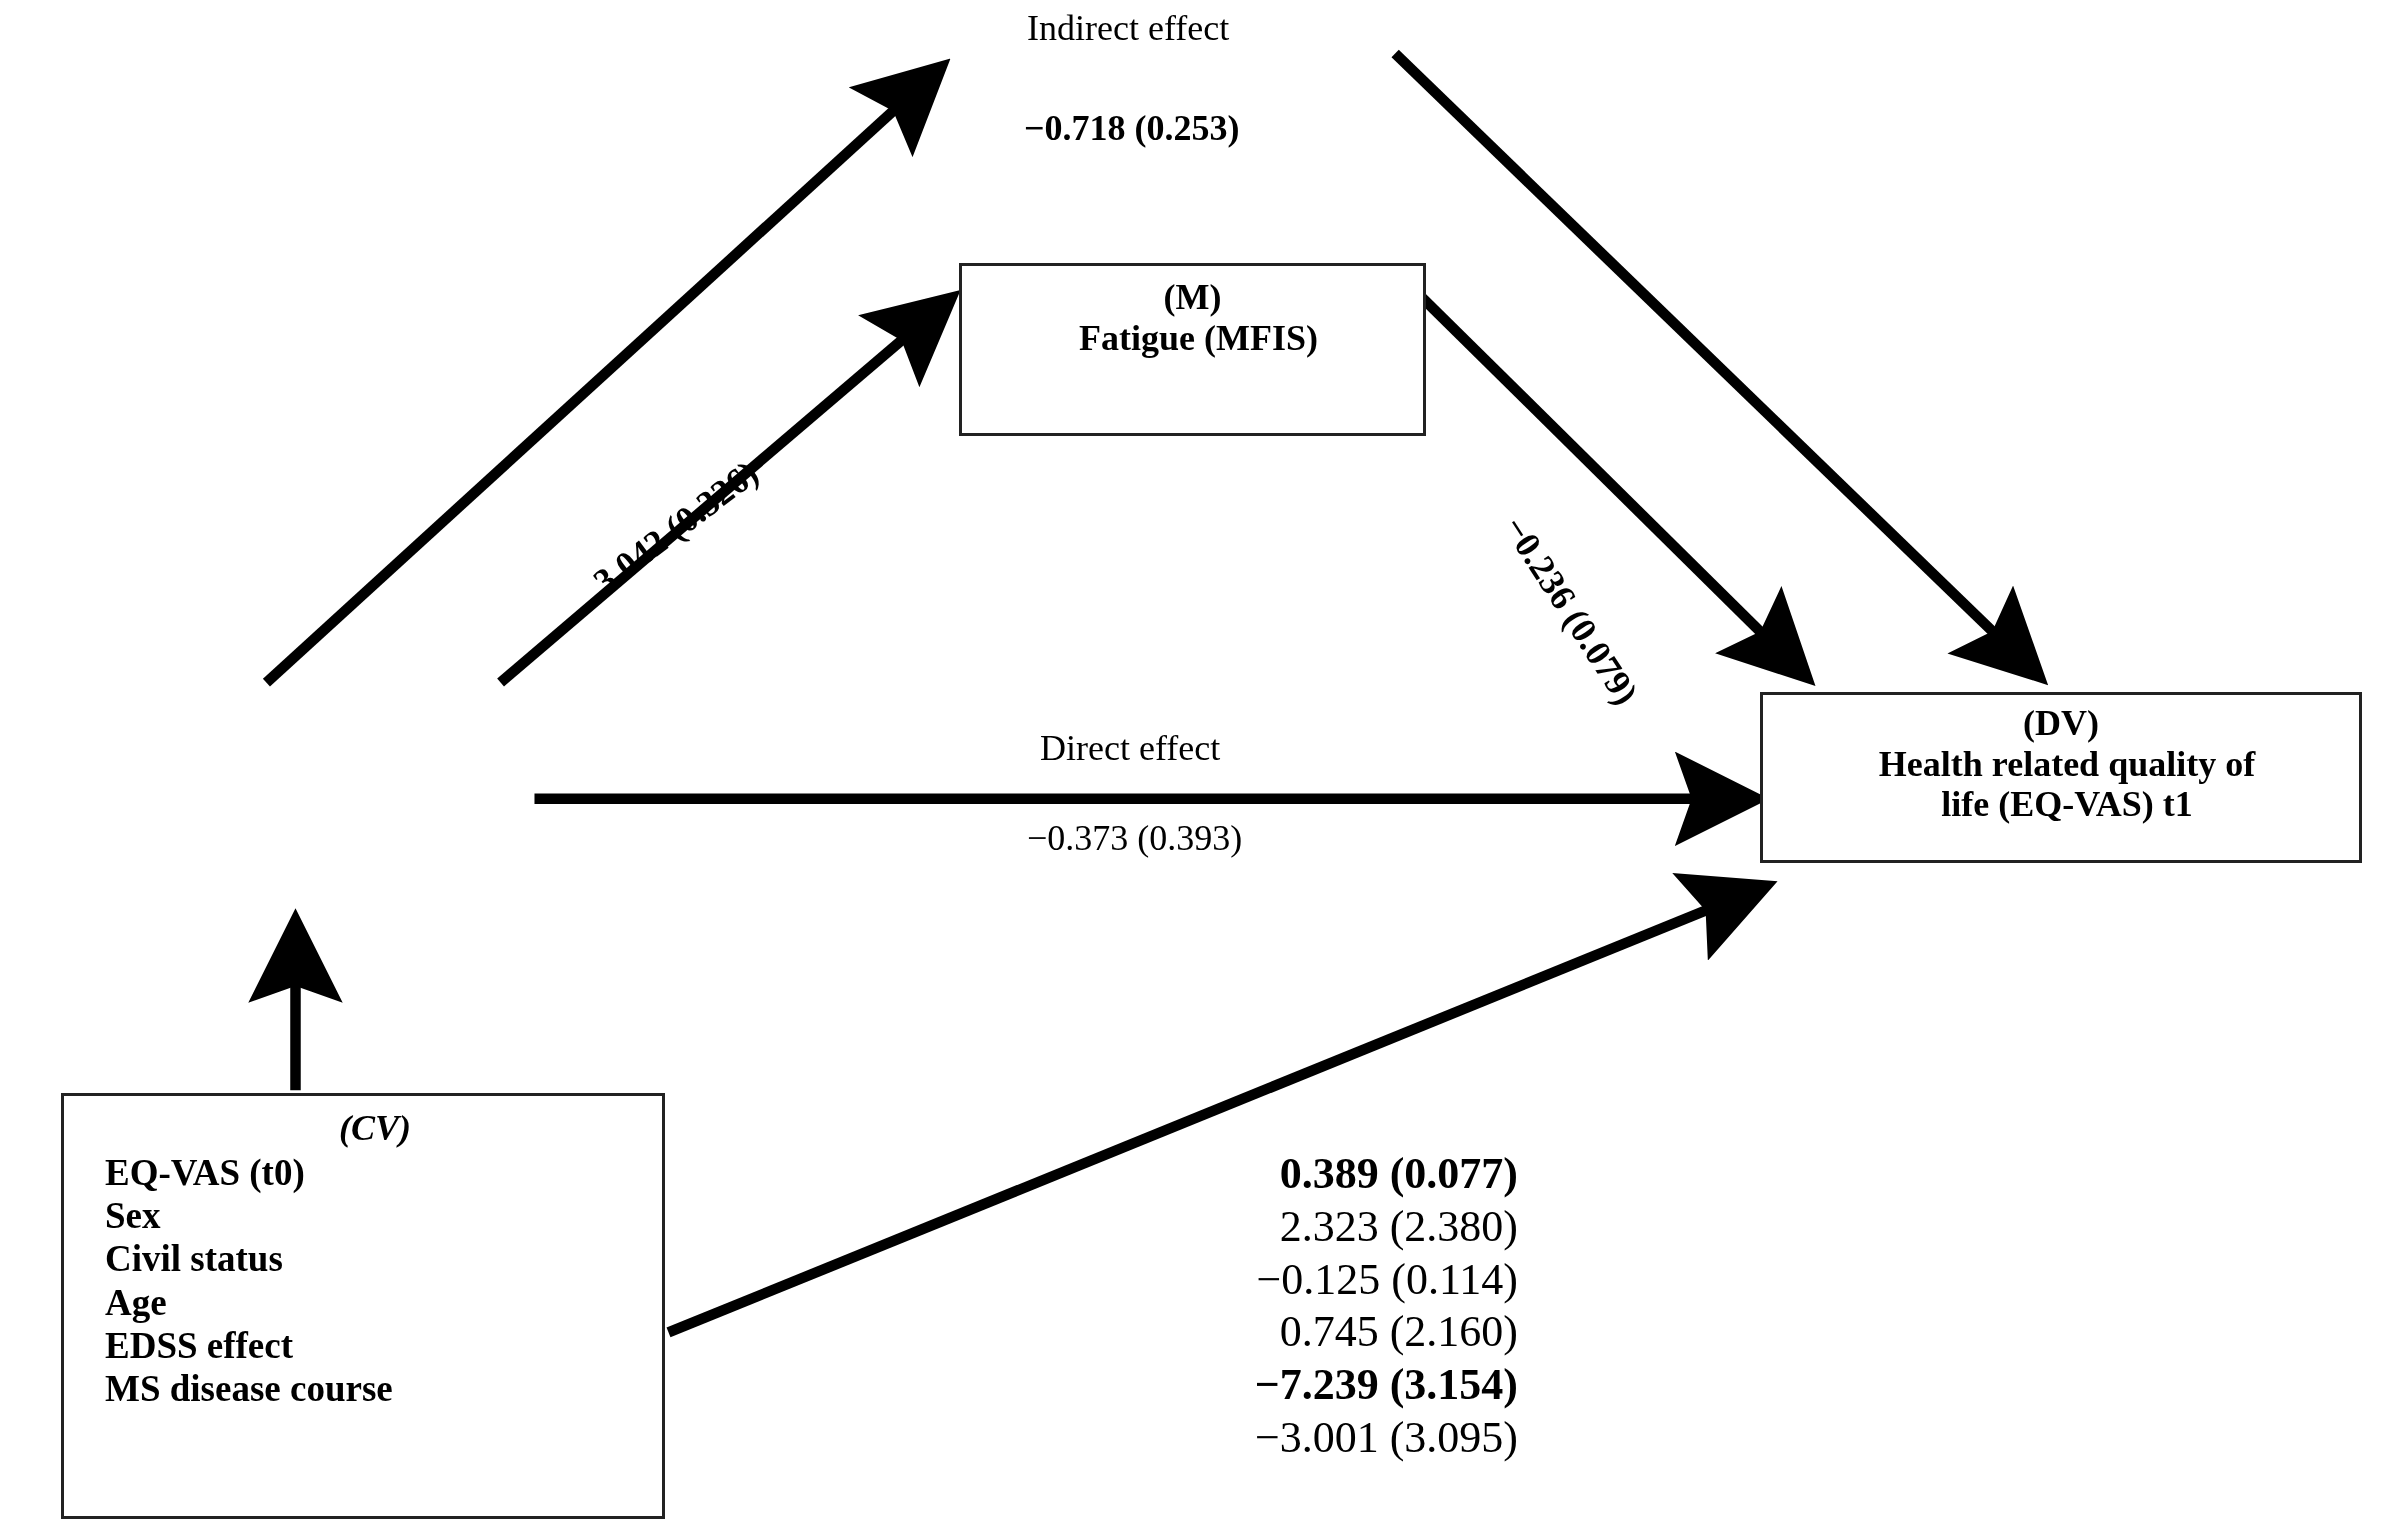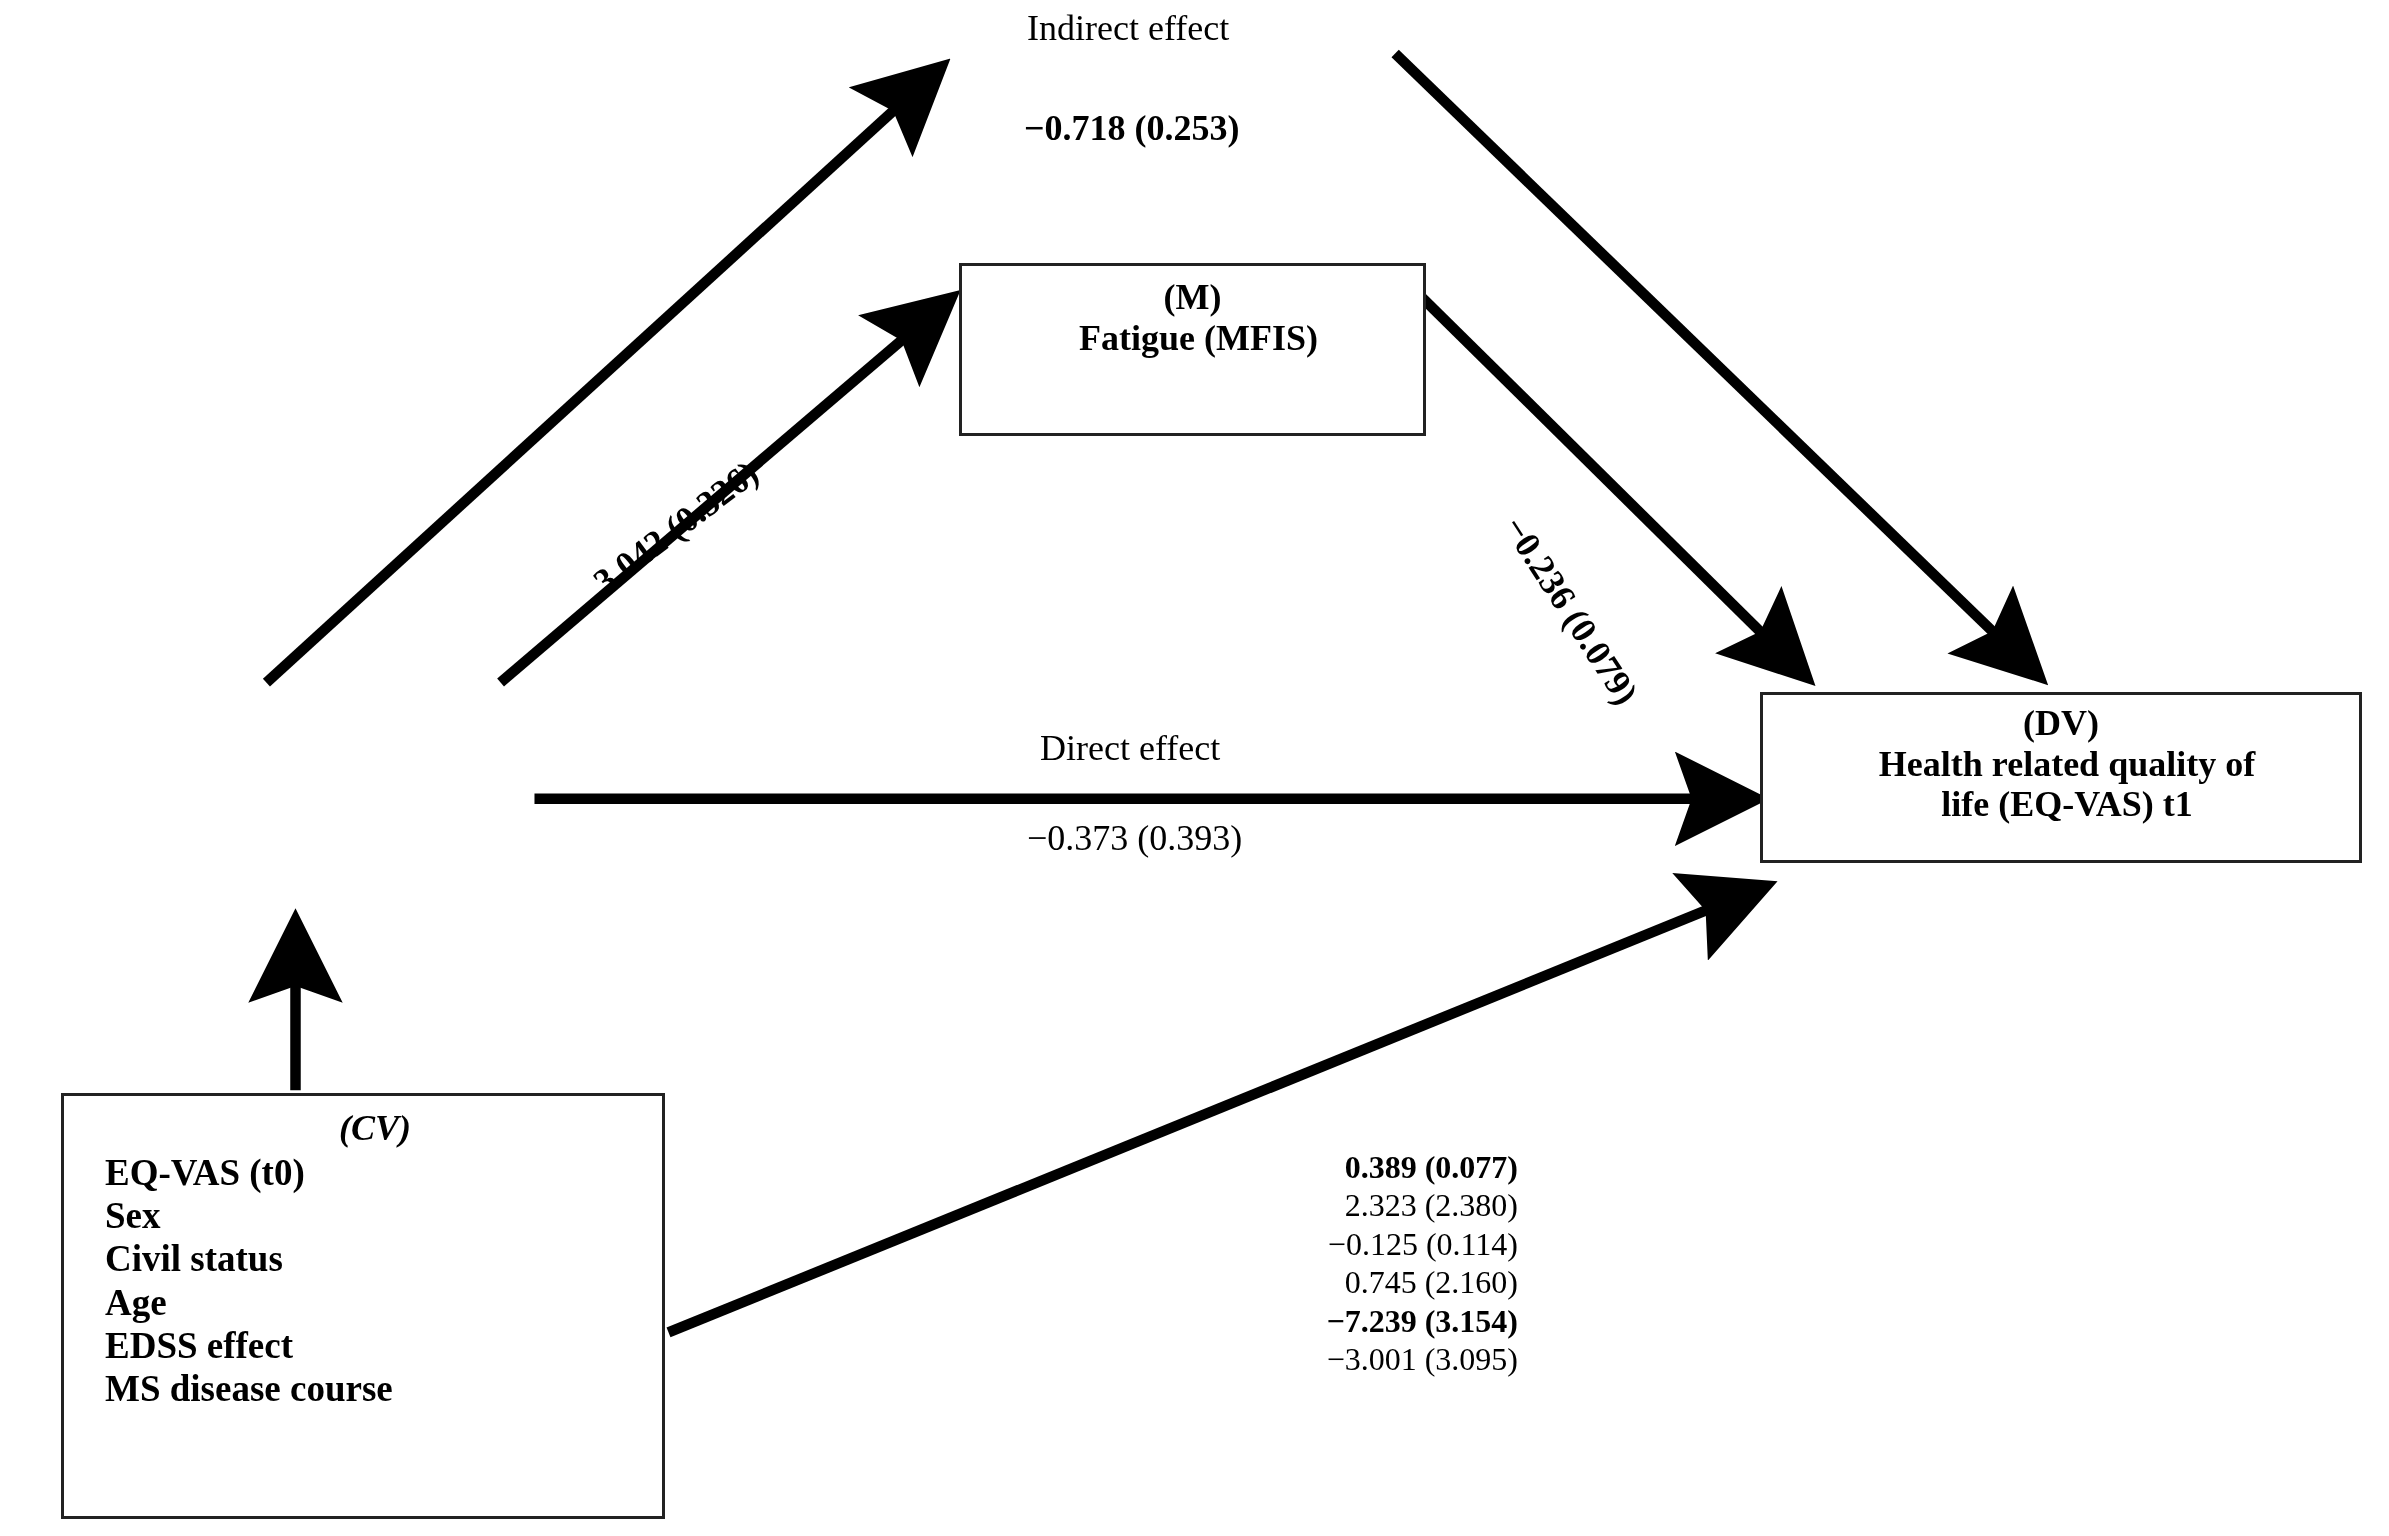--- a/index.html
+++ b/index.html
@@ -128,21 +128,21 @@
   }
 
   #cv-coeffs {
     position: absolute;
     left: 1179px;
     top: 1148px;
     width: 339px;
     text-align: right;
   }
   #cv-coeffs .coef {
-    font-size: 32px;
+    font-size: 44px;
     line-height: 1.20;
     white-space: nowrap;
   }
 </style>
 </head>
 <body>
 
 <div id="canvas">
 
   <svg class="arrows" viewBox="0 0 2959 1903" xmlns="http://www.w3.org/2000/svg">

